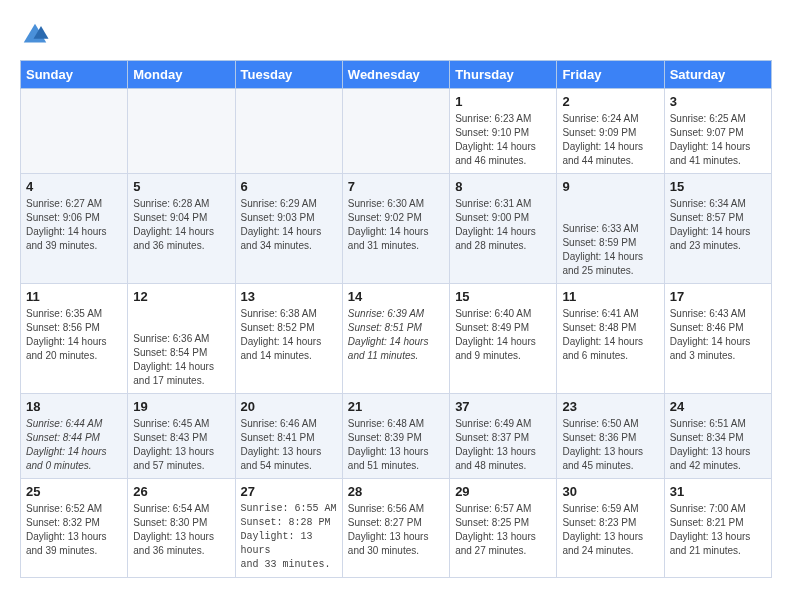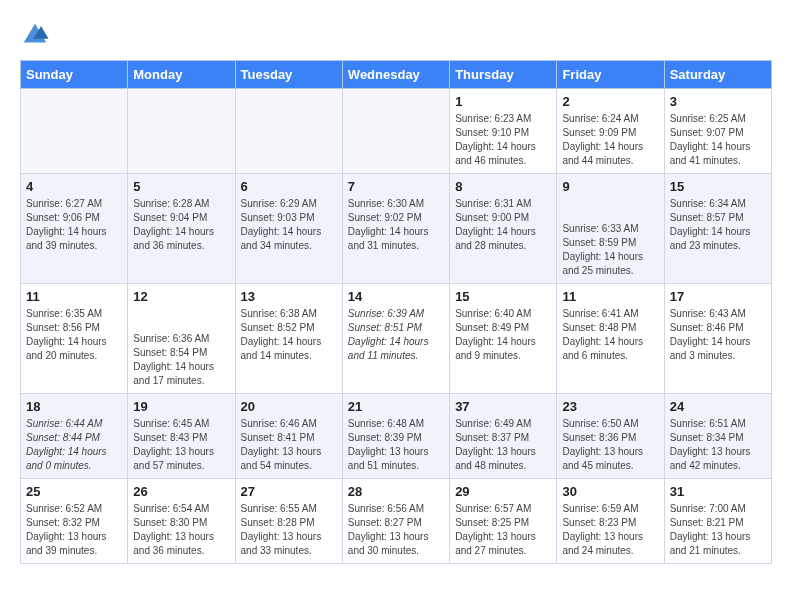--- a/index.html
+++ b/index.html
@@ -305,21 +305,21 @@
         </td>
         <td>
           <span class="day-number">26</span>
           <div class="day-info" style="white-space: pre-line;">Sunrise: 6:54 AM
 Sunset: 8:30 PM
 Daylight: 13 hours
 and 36 minutes.</div>
         </td>
         <td>
           <span class="day-number">27</span>
-          <div class="day-info" style="white-space: pre-line;">Sunrise: 6:55 AM
+          <div class="day-info" style="white-space: pre-line; font-family: Liberation Mono, monospace;">Sunrise: 6:55 AM
 Sunset: 8:28 PM
 Daylight: 13 hours
 and 33 minutes.</div>
         </td>
         <td>
           <span class="day-number">28</span>
           <div class="day-info" style="white-space: pre-line;">Sunrise: 6:56 AM
 Sunset: 8:27 PM
 Daylight: 13 hours
 and 30 minutes.</div>

